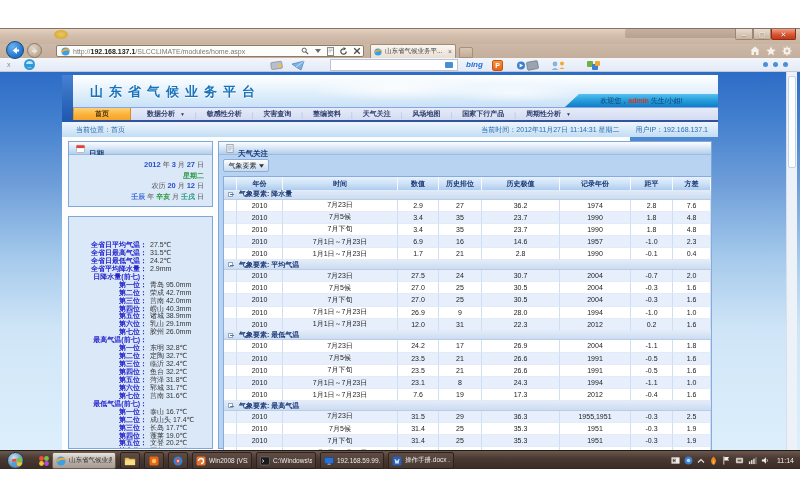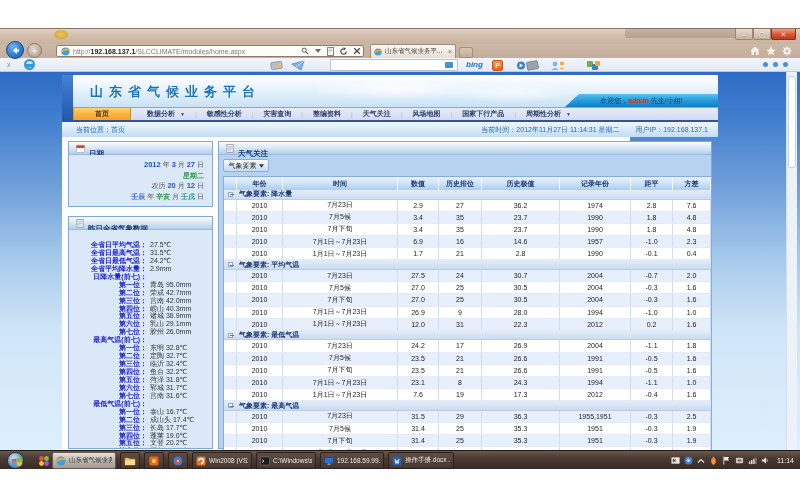--- a/index.html
+++ b/index.html
@@ -365,27 +365,20 @@
           </div>
           <div class="dateline">
             <span class="blu">壬辰</span> <span>年</span>
             <span class="grn">辛亥</span> <span>月</span>
             <span class="tea">壬戌</span> <span>日</span>
           </div>
         </div>
       </div>
 
       <div class="panel" id="panel-yest">
-        <div class="phead">
-          <svg class="pico" width="8" height="9" viewBox="0 0 8 10">
-            <rect x="0.5" y="0.5" width="7" height="9" fill="#e8ecf0" stroke="#8a97a5" stroke-width="0.8"></rect>
-            <path d="M2 3 H6 M2 4.8 H6 M2 6.6 H5" stroke="#9aa8b8" stroke-width="0.7"></path>
-          </svg>
-          <span class="ptxt">昨日全省气象数据</span>
-        </div>
         <div class="yestbody" id="yest-lines">
             <div class="yline">
               <span class="lb">全省日平均气温：</span>
               <span class="vl">27.5℃</span>
             </div>
             <div class="yline">
               <span class="lb">全省日最高气温：</span>
               <span class="vl">31.5℃</span>
             </div>
             <div class="yline">

